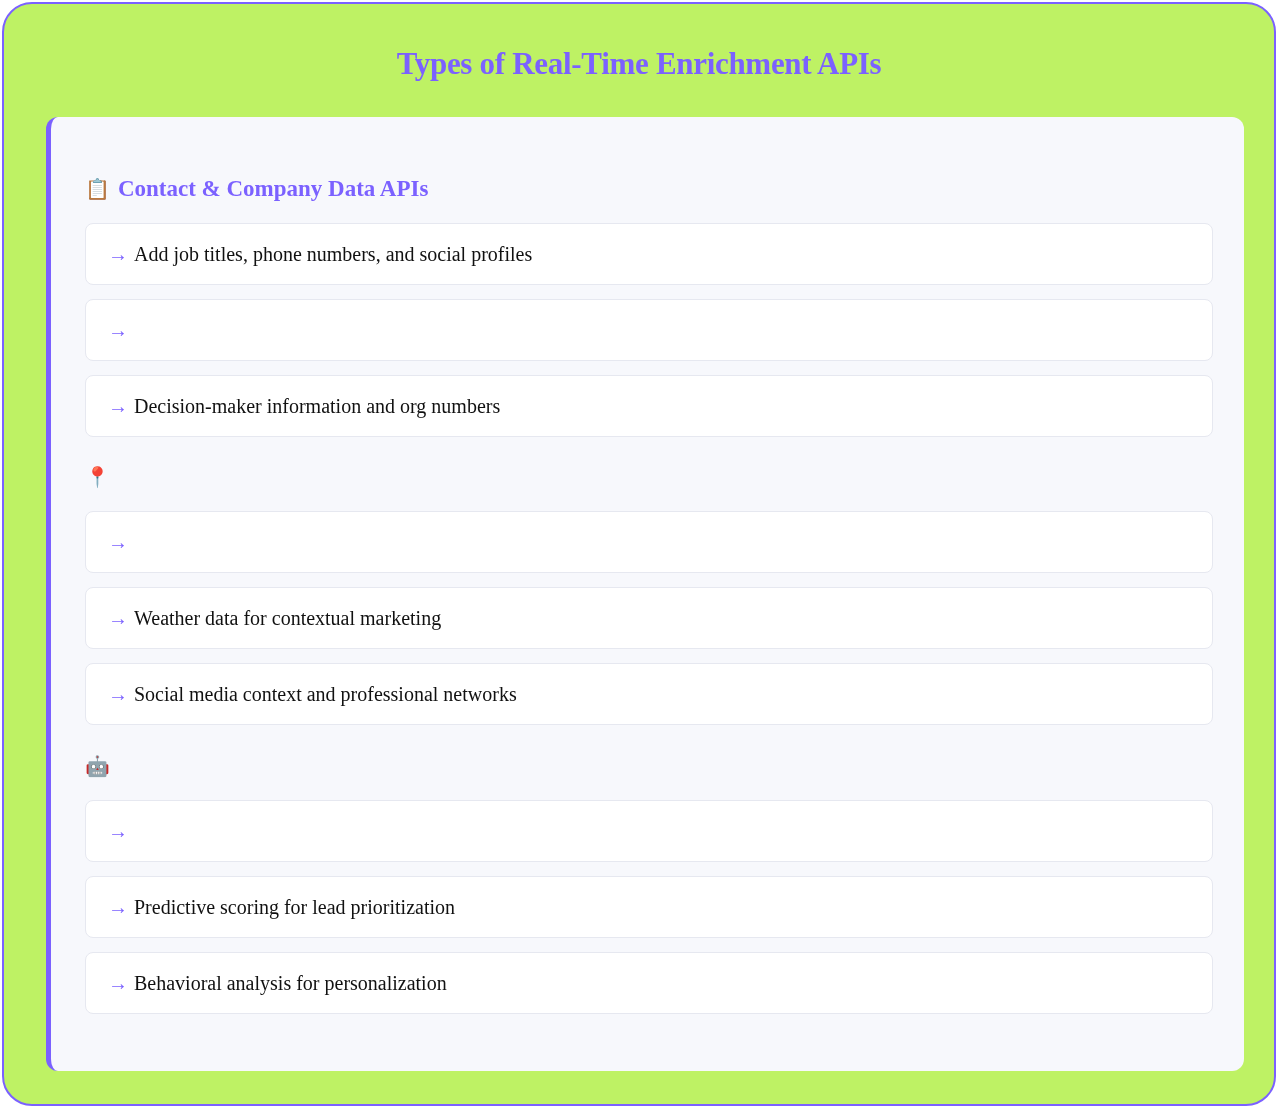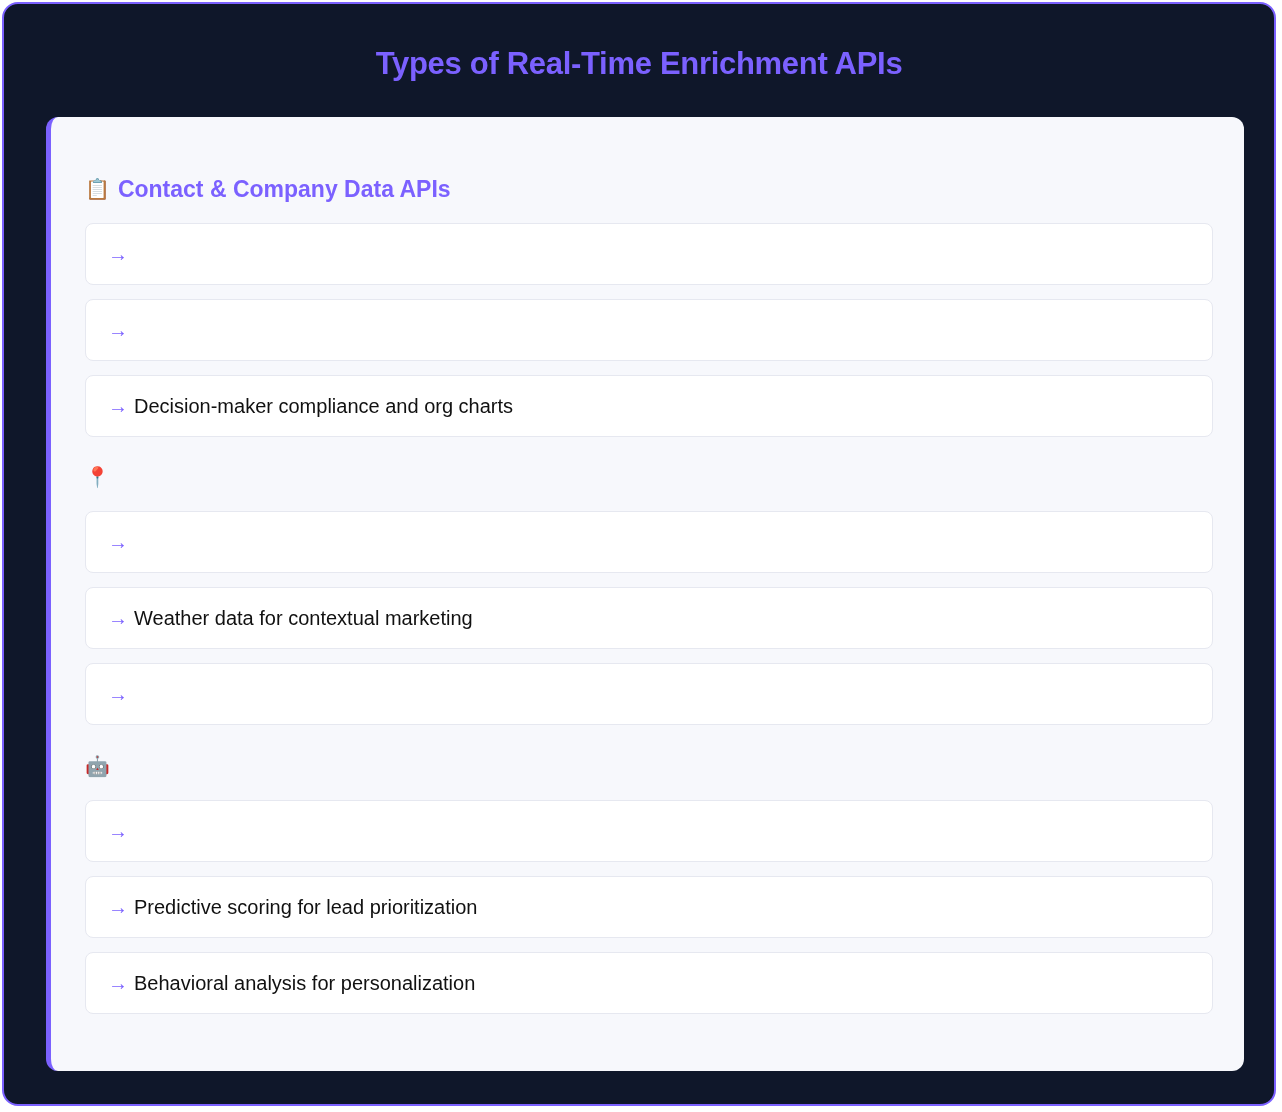--- a/index.html
+++ b/index.html
@@ -1,19 +1,19 @@
 <!DOCTYPE html>
 <html><head>
 <meta charset="utf-8">
 <style>
   html, body { margin: 0; padding: 0; background: #ffffff; }
   body { width: 1282px; height: 1112px; position: relative; font-family: "Liberation Sans", sans-serif; }
   .frame {
     position: absolute; left: 2px; top: 2px; width: 1274px; height: 1104px;
-    border: 2px solid #7b61ff; border-radius: 16px; background: #0f172a; box-sizing: border-box;
+    border: 2px solid #7b61ff; border-radius: 30px; background: #bef264; box-sizing: border-box; font-family: Liberation Serif, serif;
   }
   .title {
     position: absolute; left: 0; right: 0; top: 42px; text-align: center;
     font-size: 31px; font-weight: bold; color: #7b61ff; letter-spacing: -0.3px;
   }
   .panel {
     position: absolute; left: 42px; top: 113px; width: 1198px; height: 954px;
     background: #f7f8fc; border-left: 5px solid #7b61ff; border-radius: 12px; box-sizing: border-box;
   }
   .section { position: absolute; left: 34px; width: 1128px; }
@@ -38,44 +38,46 @@
   <div class="panel">
 
     <div class="section" style="top:56px;">
       <div class="section-title">
         <span class="emoji">📋</span>
         <span>Contact &amp; Company Data APIs</span>
       </div>
       <div style="height:18px"></div>
       <div class="item">
         <span class="arrow">→</span>
+        <span>Add job titles, phone numbers, and social profiles</span>
       </div>
       <div class="item">
         <span class="arrow">→</span>
       </div>
       <div class="item">
         <span class="arrow">→</span>
-        <span>Decision-maker compliance and org charts</span>
+        <span>Decision-maker information and org numbers</span>
       </div>
     </div>
 
     <div class="section" style="top:344px;">
       <div class="section-title">
         <span class="emoji">📍</span>
       </div>
       <div style="height:18px"></div>
       <div class="item">
         <span class="arrow">→</span>
       </div>
       <div class="item">
         <span class="arrow">→</span>
         <span>Weather data for contextual marketing</span>
       </div>
       <div class="item">
         <span class="arrow">→</span>
+        <span>Social media context and professional networks</span>
       </div>
     </div>
 
     <div class="section" style="top:633px;">
       <div class="section-title">
         <span class="emoji">🤖</span>
       </div>
       <div style="height:18px"></div>
       <div class="item">
         <span class="arrow">→</span>

